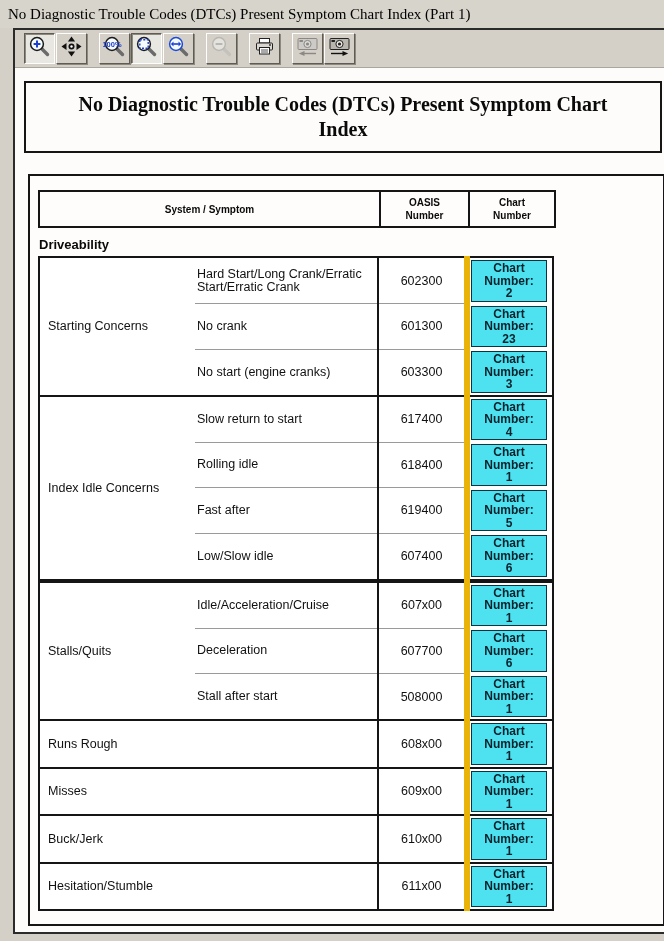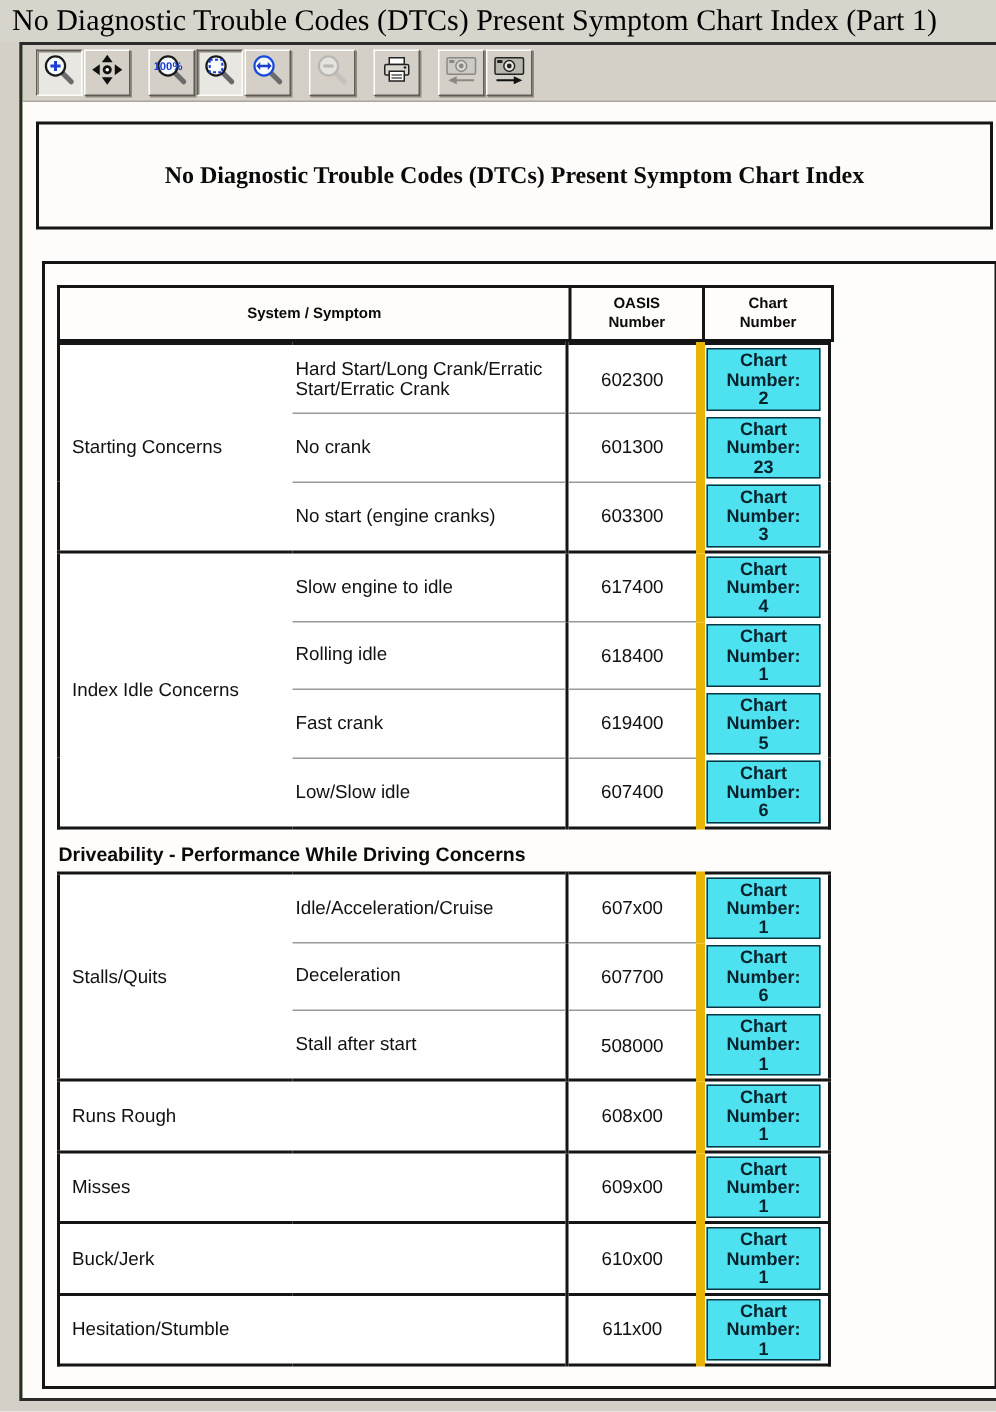--- a/index.html
+++ b/index.html
@@ -5,21 +5,21 @@
   html,body { margin:0; padding:0; }
   body {
     width:664px; height:941px; position:relative;
     background:#d4d0c8; overflow:hidden;
     font-family:"Liberation Sans", sans-serif;
     -webkit-font-smoothing:antialiased;
   }
   
   .titlebar {
     height:28px; background:#d7d4cc; display:flex; align-items:center;
-    padding-left:8px; font-family:"Liberation Serif", serif; font-size:20px; color:#000;
+    padding-left:8px; font-family:"Liberation Serif", serif; font-size:15px; color:#000;
   }
   
   .window-frame {
     position:absolute; left:13px; top:28px; width:653px; height:902px;
     border:2px solid #2b2b2b; background:#4d7c0f;
   }
   
   .toolbar {
     height:37px; background:#d4d0c8; display:flex; align-items:center;
     padding-left:9px; border-bottom:1px solid #aaa69e;
@@ -40,21 +40,21 @@
   .tbtn.disabled svg { filter:grayscale(1); opacity:.45; }
   .tbtn.gap-after { margin-right:12px; }
   
   .page { position:absolute; left:0; right:0; top:38px; bottom:0; background:#fdfcfa; }
   .doc-title-box {
     margin:13px 6px 0 9px; height:68px; border:2px solid #151515;
     display:flex; align-items:center; justify-content:center; text-align:center;
   }
   .doc-title {
     font-family:"Liberation Serif", serif; font-weight:bold;
-    font-size:16px; line-height:25px; color:#0a0a0a; width:560px;
+    font-size:20px; line-height:25px; color:#0a0a0a; width:560px;
   }
   .content-frame {
     margin:21px 0 0 13px; width:633px; height:748px;
     border:2px solid #151515; background:#fefdfb; box-sizing:content-box; overflow:hidden;
   }
   .header-box {
     margin:14px 0 0 8px; width:514px; height:34px; border:2px solid #151515;
     display:grid; grid-template-columns:339px 89px 86px; box-sizing:content-box;
   }
   .header-box .h-cell {
@@ -178,20 +178,21 @@
     <div class="content-frame">
       <div class="header-box">
         <div class="h-cell">System / Symptom</div>
         <div class="h-cell">OASIS
 Number</div>
         <div class="h-cell">Chart
 Number</div>
       </div>
 
       <div>
+          <div class="section-label">Driveability</div>
           <table class="datatable">
             <colgroup>
               <col style="width: 156px;">
               <col style="width: 183px;">
               <col style="width: 89px;">
               <col style="width: 86px;">
             </colgroup>
             <tbody>
               <tr>
                 <td class="gname" rowspan="3">Starting Concerns</td>
@@ -221,62 +222,61 @@
                   <div class="chip">
                     <div>Chart Number:</div>
                     <div>3</div>
                   </div>
                 </td>
               </tr>
             </tbody>
             <tbody>
               <tr>
                 <td class="gname" rowspan="4">Index Idle Concerns</td>
-                <td class="sym">Slow engine to idle</td>
+                <td class="sym">Slow return to start</td>
                 <td class="oasis">617400</td>
                 <td class="chart">
                   <div class="chip">
                     <div>Chart Number:</div>
                     <div>4</div>
                   </div>
                 </td>
               </tr>
               <tr>
                 <td class="sym">Rolling idle</td>
                 <td class="oasis">618400</td>
                 <td class="chart">
                   <div class="chip">
                     <div>Chart Number:</div>
                     <div>1</div>
                   </div>
                 </td>
               </tr>
               <tr>
-                <td class="sym">Fast crank</td>
+                <td class="sym">Fast after</td>
                 <td class="oasis">619400</td>
                 <td class="chart">
                   <div class="chip">
                     <div>Chart Number:</div>
                     <div>5</div>
                   </div>
                 </td>
               </tr>
               <tr>
                 <td class="sym">Low/Slow idle</td>
                 <td class="oasis">607400</td>
                 <td class="chart">
                   <div class="chip">
                     <div>Chart Number:</div>
                     <div>6</div>
                   </div>
                 </td>
               </tr>
             </tbody>
           </table>
-          <div class="section-label">Driveability - Performance While Driving Concerns</div>
           <table class="datatable">
             <colgroup>
               <col style="width: 156px;">
               <col style="width: 183px;">
               <col style="width: 89px;">
               <col style="width: 86px;">
             </colgroup>
             <tbody>
               <tr>
                 <td class="gname" rowspan="3">Stalls/Quits</td>

